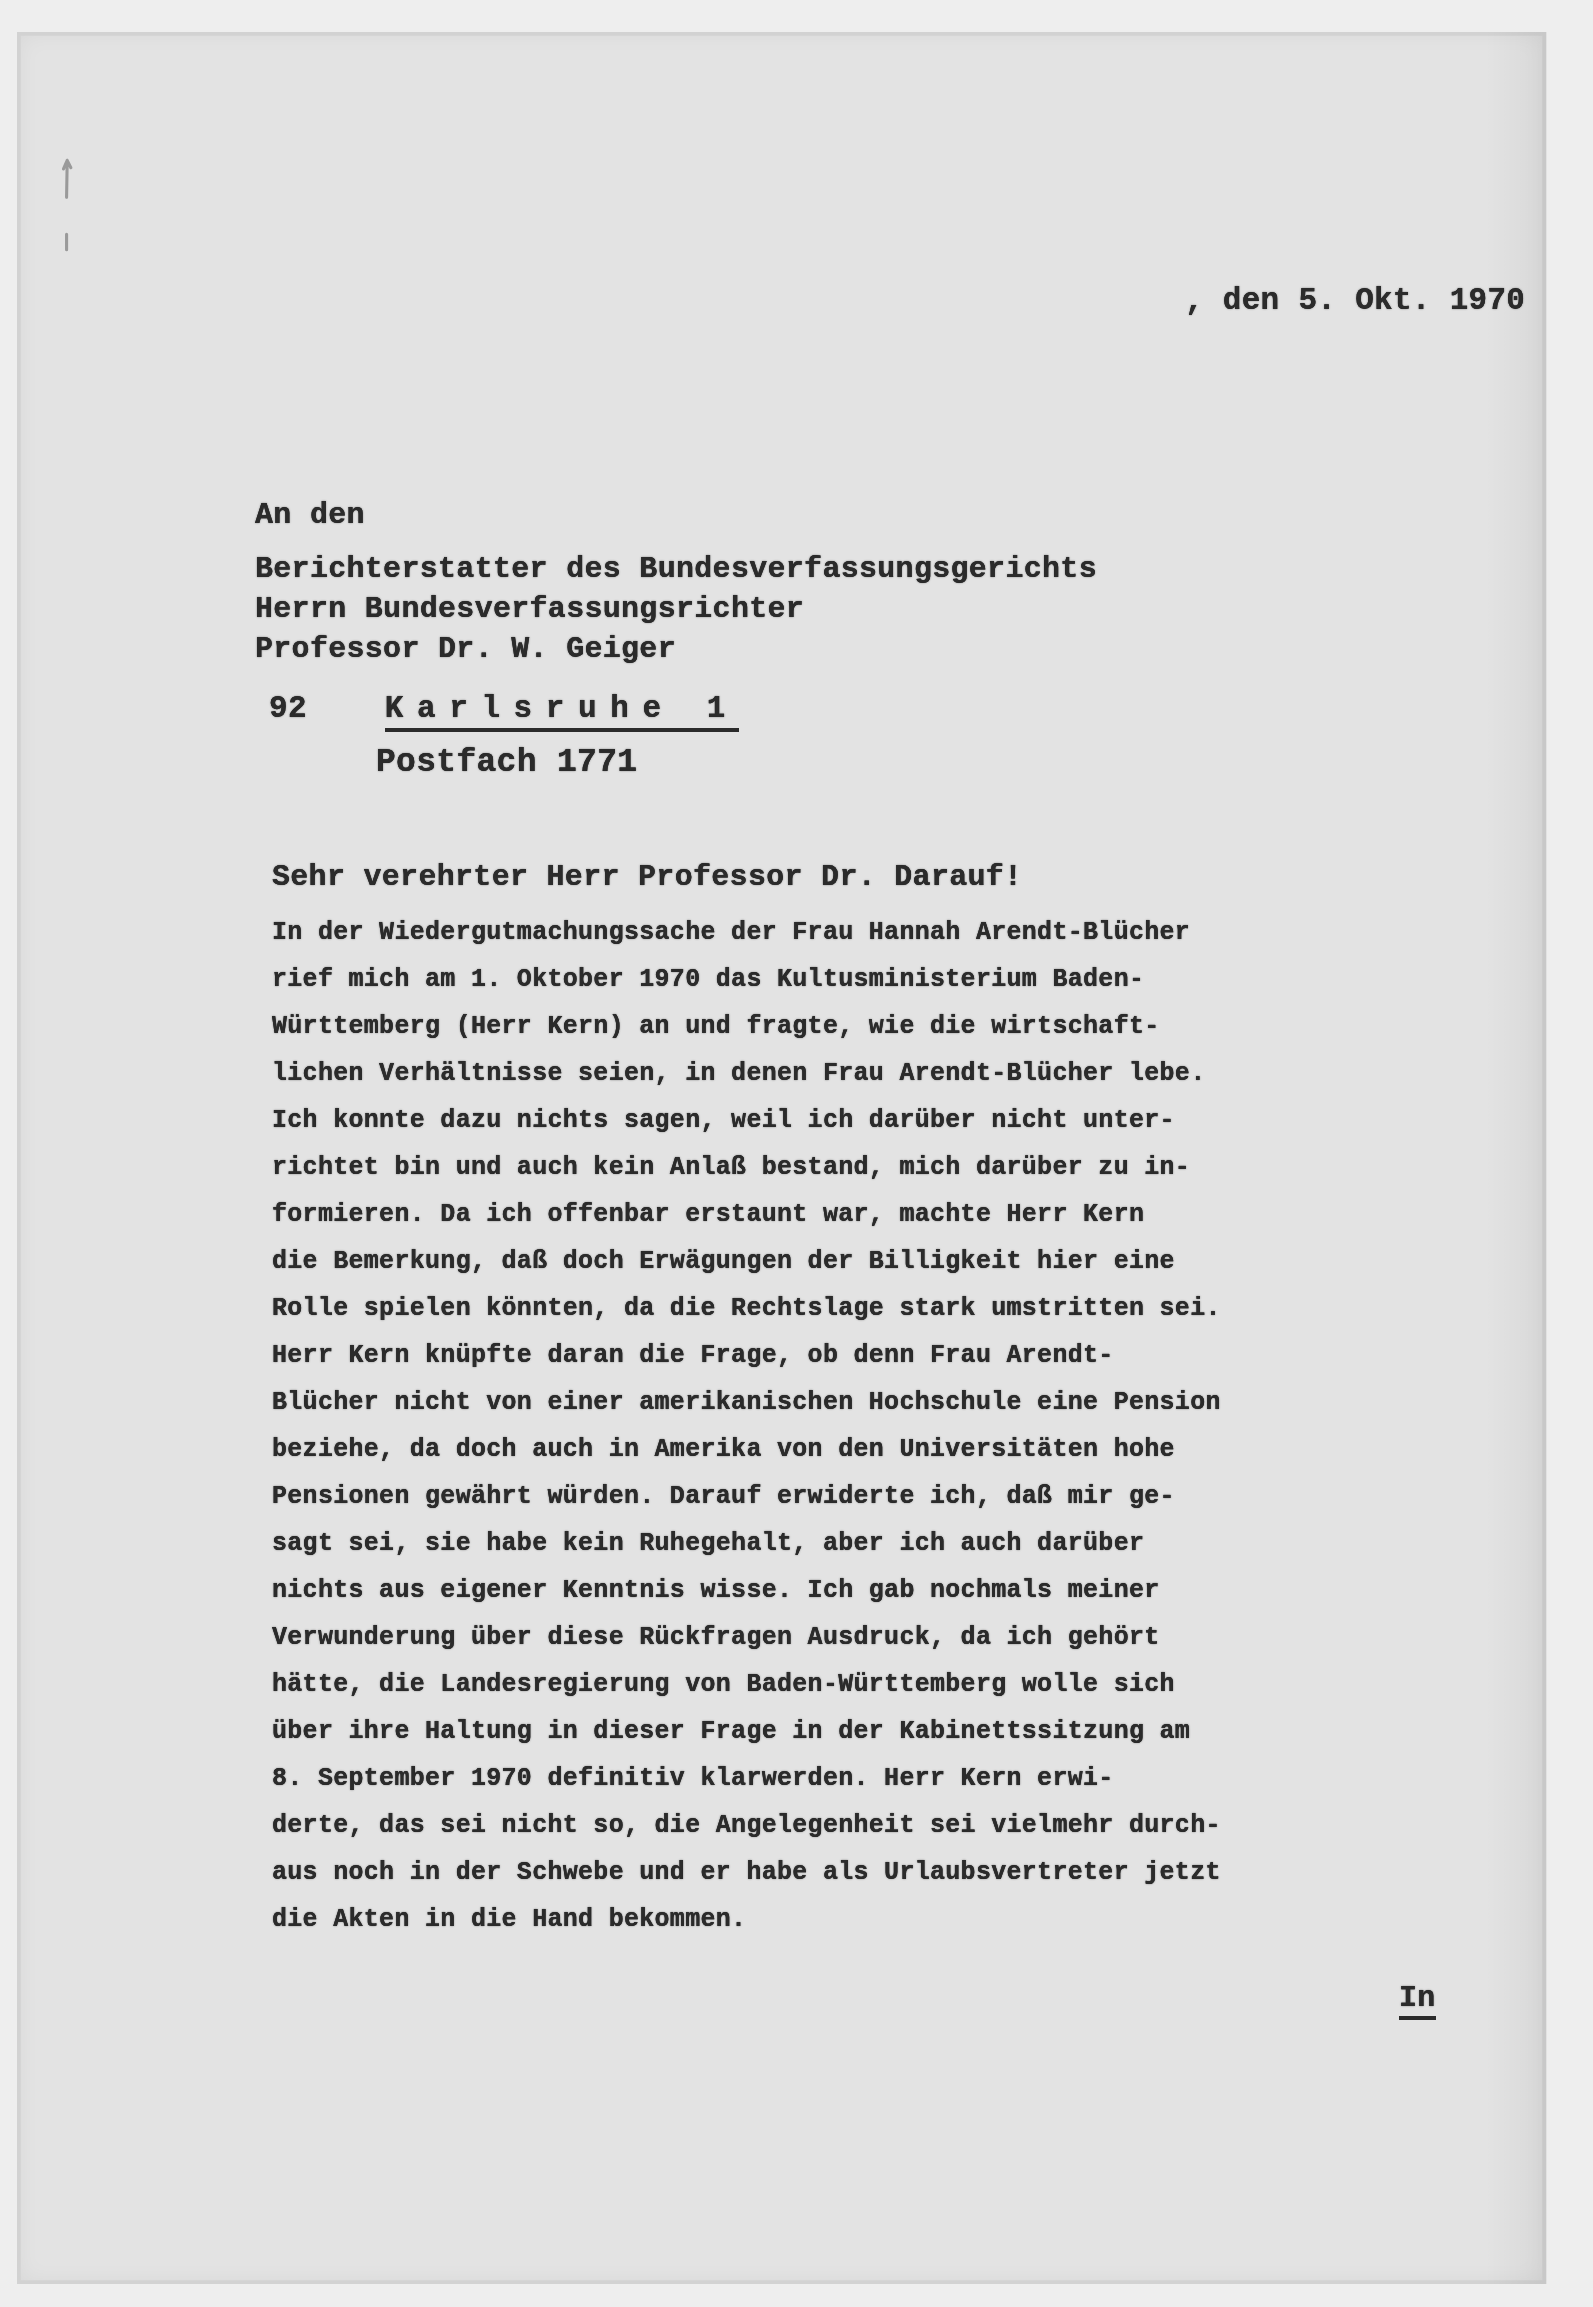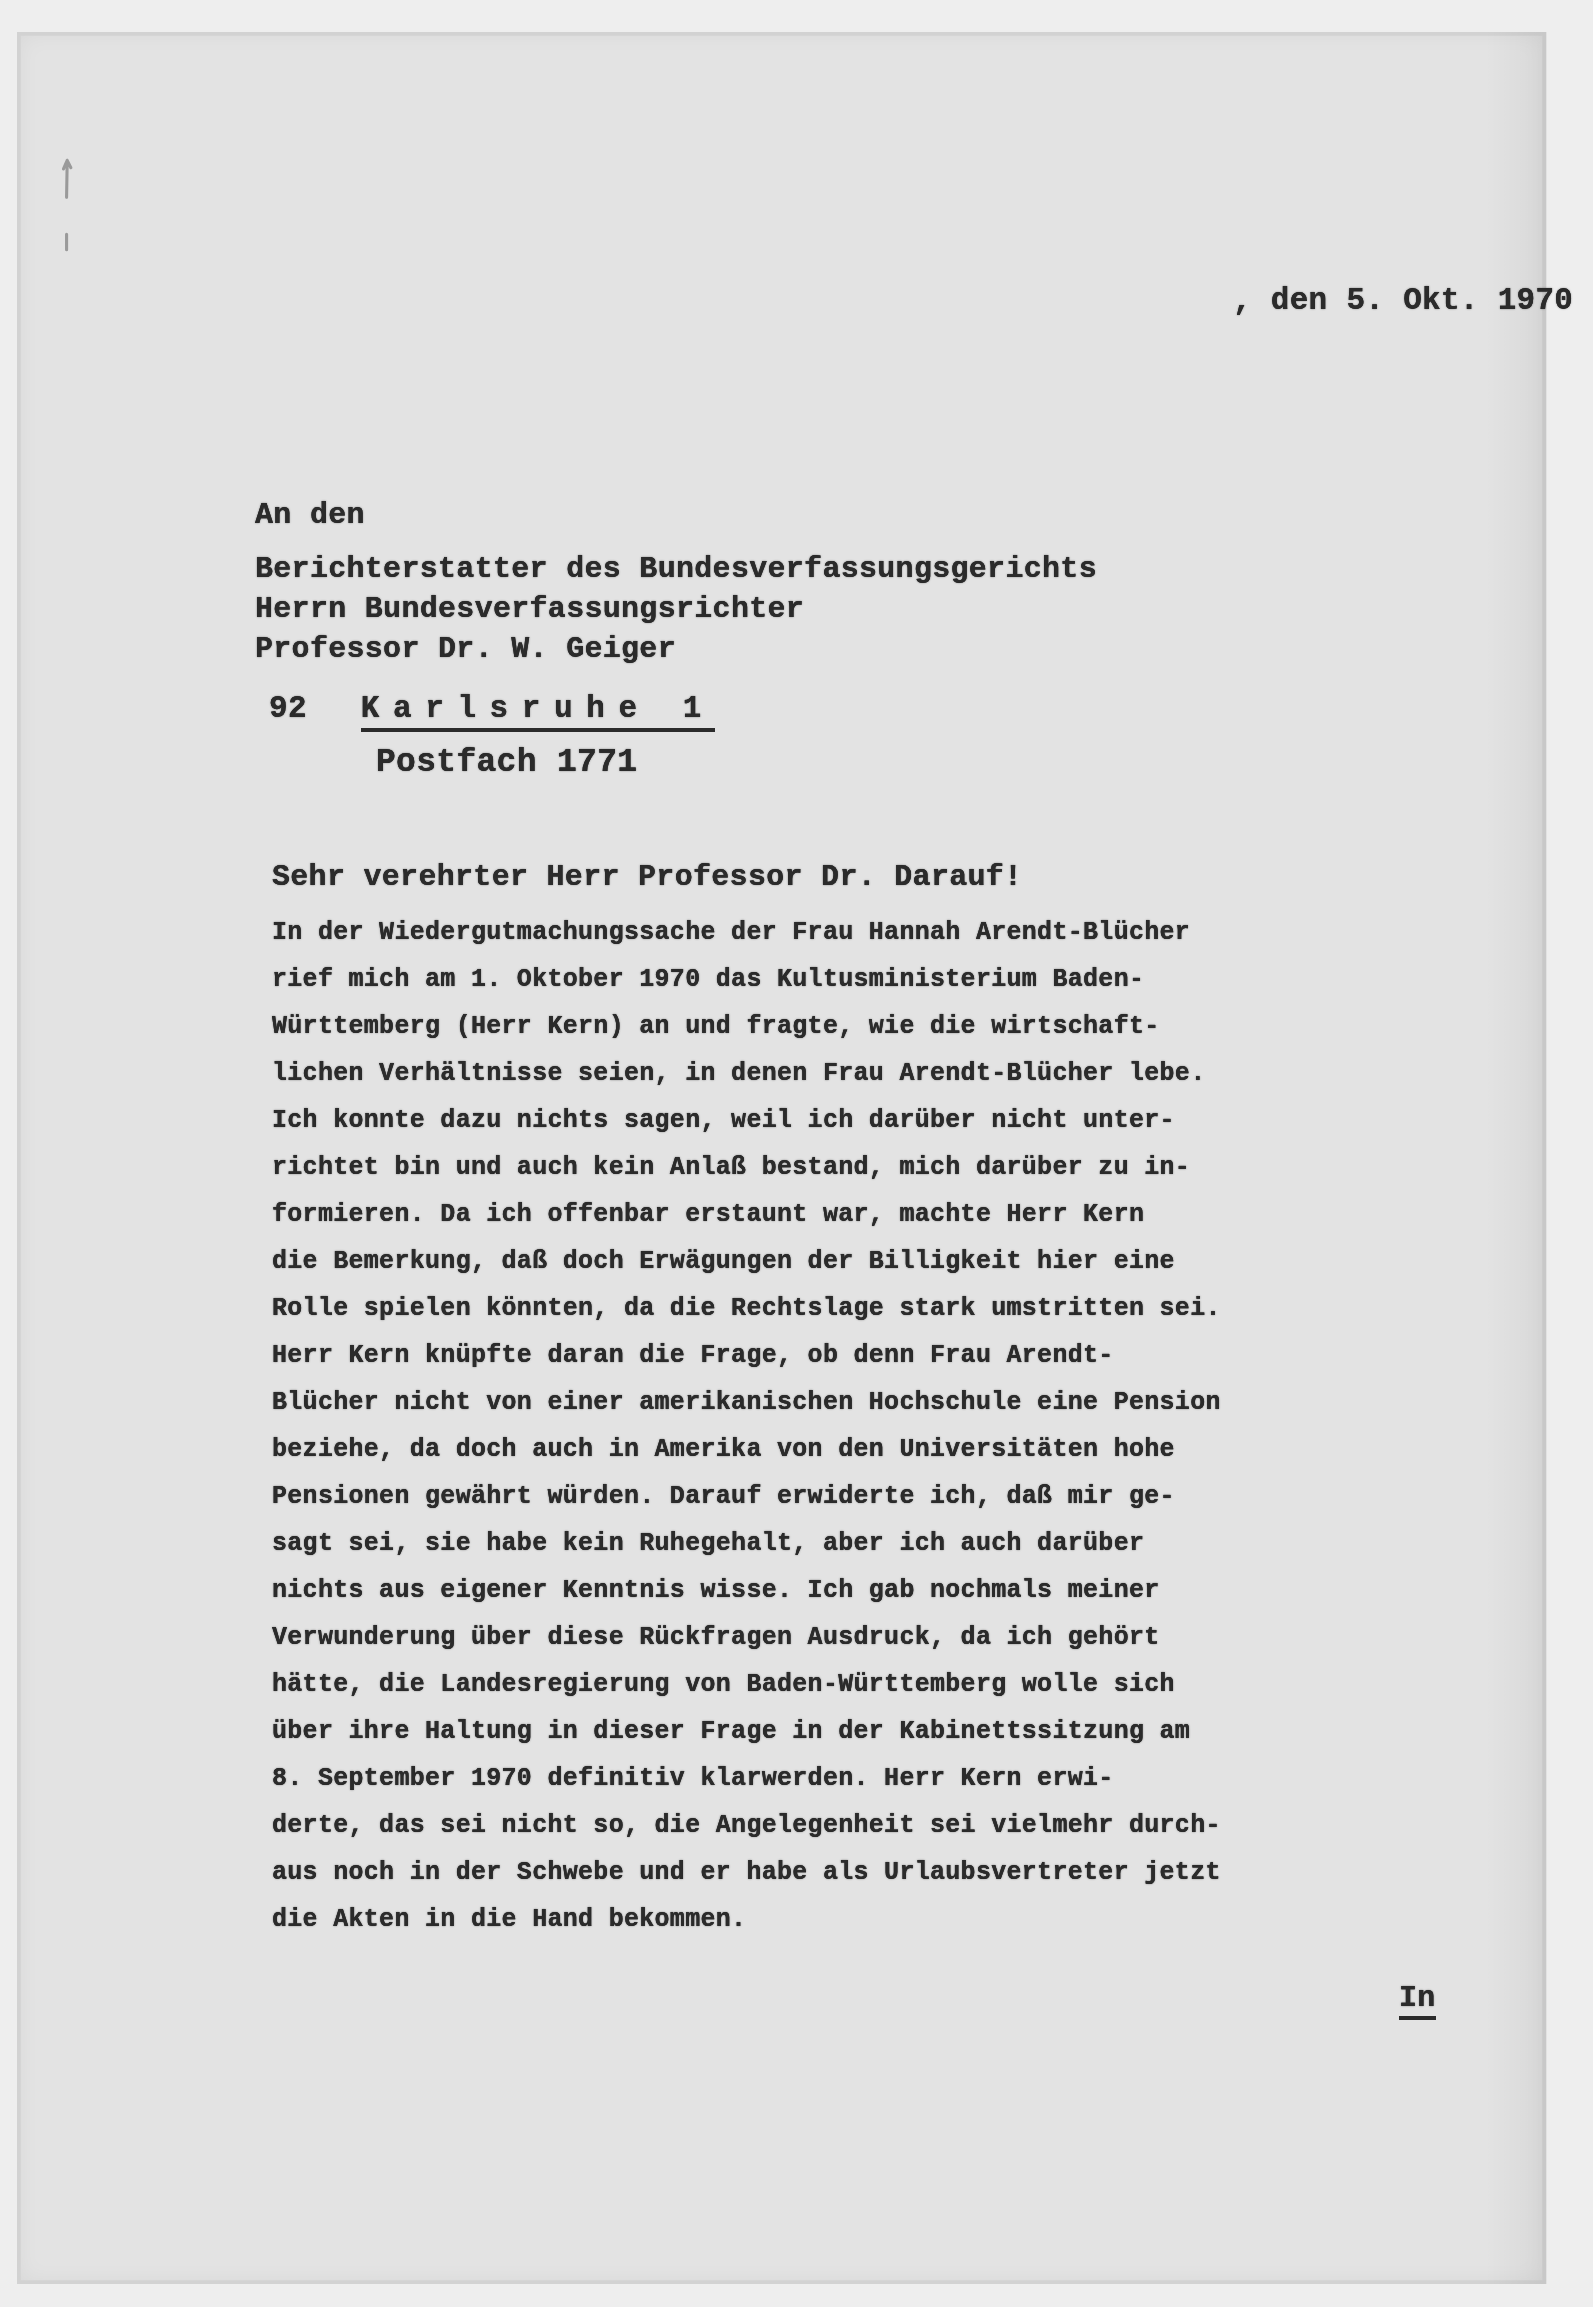--- a/index.html
+++ b/index.html
@@ -45,40 +45,39 @@
       font-size: 32px;
       line-height: 47px;
       white-space: pre;
       letter-spacing: 0.3px;
       text-shadow: 0 0 1.9px rgba(30,30,30,0.55), 0 0 0.6px #222;
     }
     .date-line {
       left: 1185px;
       top: 277px;
       font-size: 31px;
-      margin-left: 48px;
     }
     .address {
       left: 255px;
       top: 495px;
       font-size: 30px;
       line-height: 40px;
     }
     .address .gap {
       display: block;
       height: 13.6px;
     }
     .city-line {
       left: 269px;
       top: 685px;
       font-size: 31px;
     }
     .city {
       display: inline-block;
-      margin-left: 54px;
+      margin-left: 78px;
       letter-spacing: 13.6px;
       border-bottom: 4.3px solid #2b2b2b;
       padding-bottom: 1.2px;
       line-height: 36px;
     }
     .postfach {
       left: 376px;
       top: 739px;
       font-size: 33px;
     }

